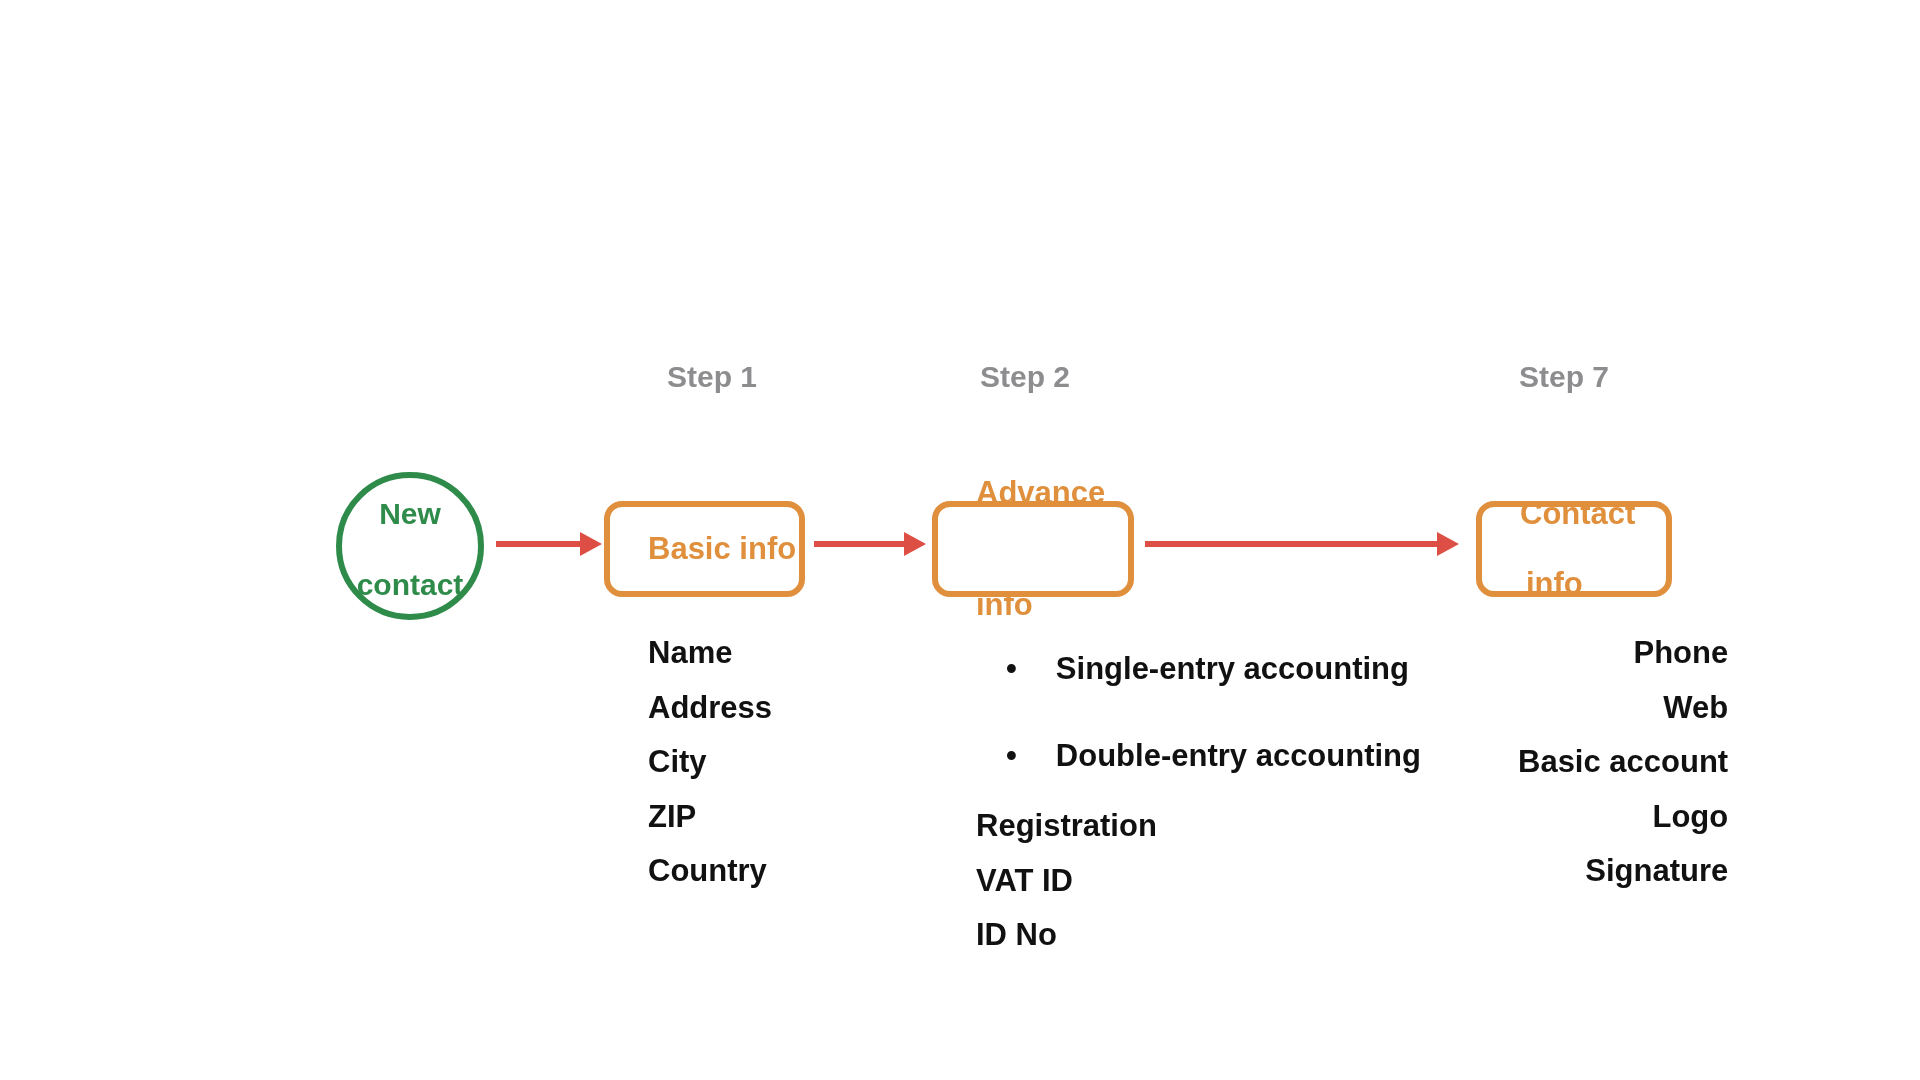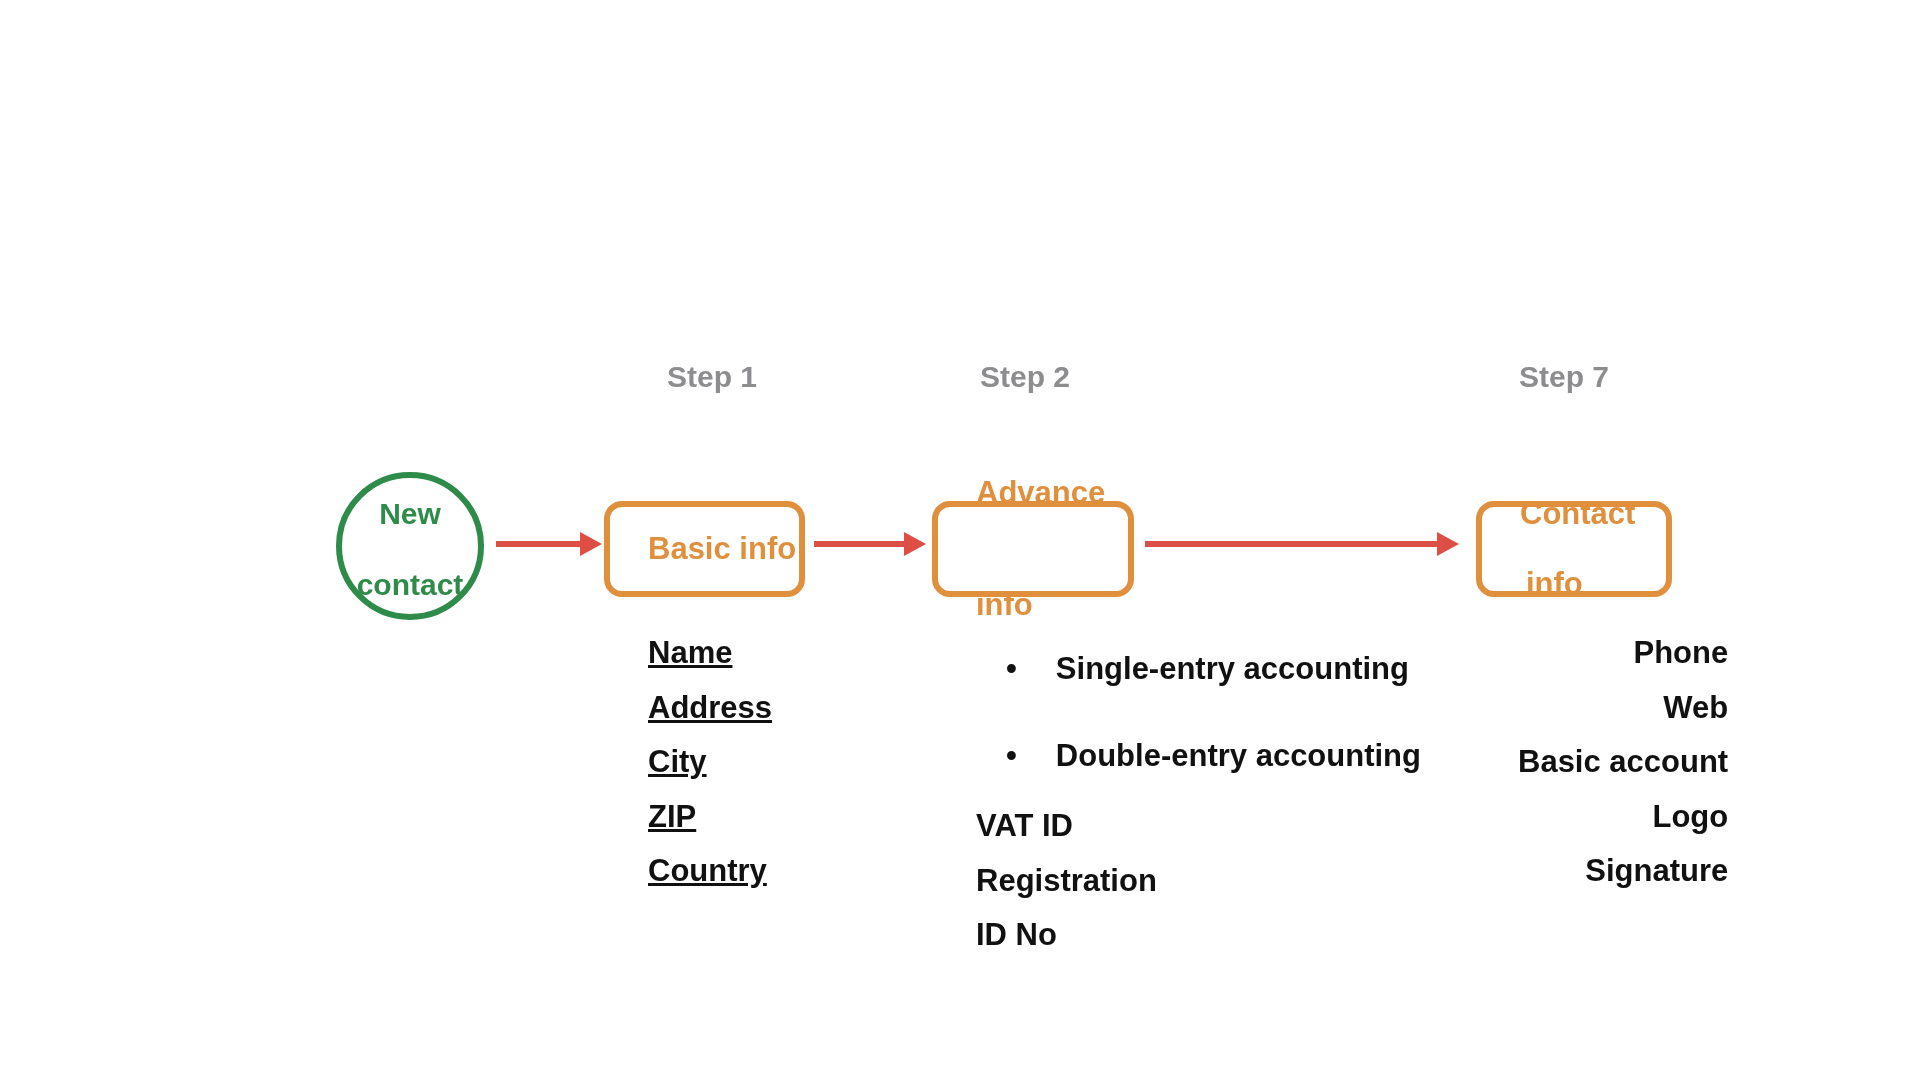--- a/index.html
+++ b/index.html
@@ -96,21 +96,21 @@
 
   
   .field-list {
     position: absolute;
     top: 554px;
     color: #111111;
     font-size: 31px;
     line-height: 38.5px;
     white-space: nowrap;
   }
-  .field-list.l1 { left: 568px; text-decoration: underline; }
+  .field-list.l1 { left: 568px; }
   .field-list.l2 { left: 896px; }
   .field-list.l3 { left: 1438px; text-align: right; }
   .list-item.bulleted { padding-left: 14px; }
   .list-item .bullet { display: inline-block; margin-right: 23px; }
 </style>
 </head>
 <body>
 
 <div class="canvas">
 
@@ -149,22 +149,22 @@
     <div class="list-item">Country</div>
   </div>
 
   <div class="field-list l2">
     <div class="list-item bulleted">
       <span class="bullet">•</span><span>Single-entry accounting</span>
     </div>
     <div class="list-item bulleted">
       <span class="bullet">•</span><span>Double-entry accounting</span>
     </div>
+    <div class="list-item">Registration</div>
     <div class="list-item">VAT ID</div>
-    <div class="list-item">Registration</div>
     <div class="list-item">ID No</div>
   </div>
 
   <div class="field-list l3">
     <div class="list-item">Phone</div>
     <div class="list-item">Web</div>
     <div class="list-item">Basic account</div>
     <div class="list-item">Logo</div>
     <div class="list-item">Signature</div>
   </div>

